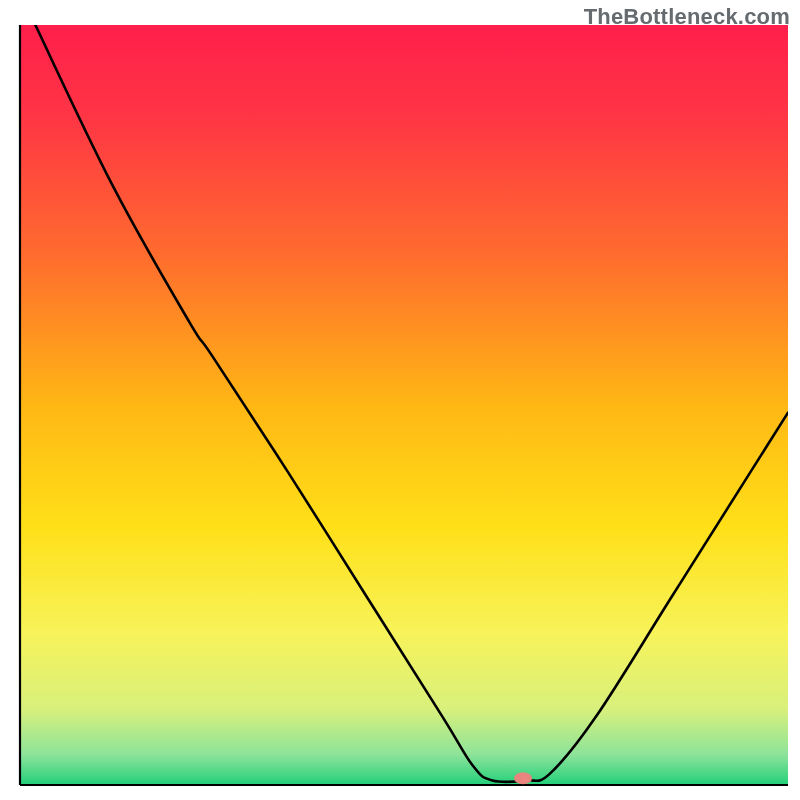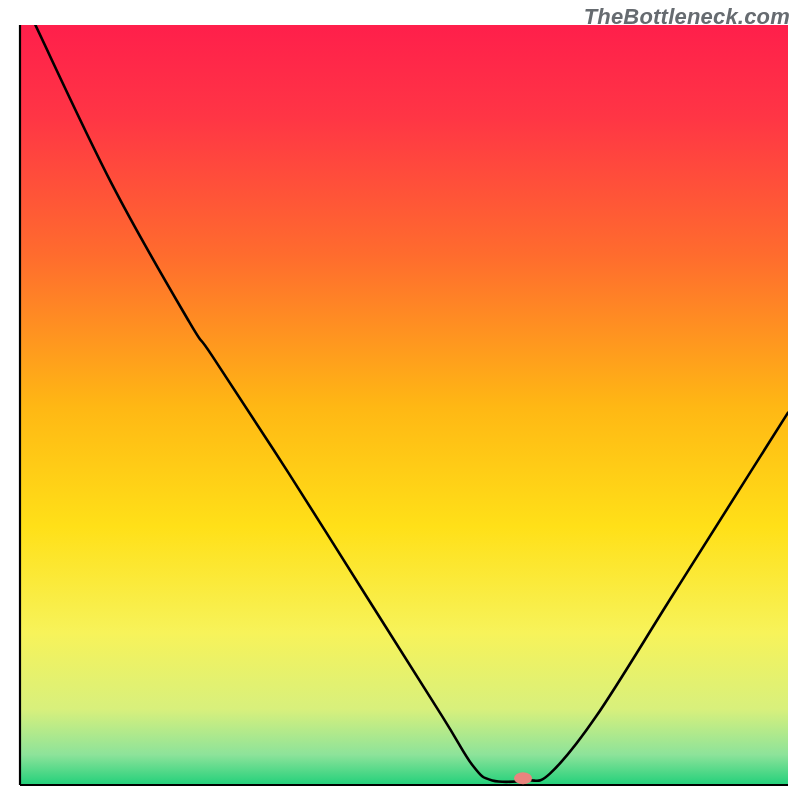--- a/index.html
+++ b/index.html
@@ -8,21 +8,20 @@
     width: 800px;
     height: 800px;
     overflow: hidden;
     font-family: Arial, Helvetica, sans-serif;
     background: #fff;
   }
   .stage {
     position: relative;
     width: 800px;
     height: 800px;
-    font-style: italic;
   }
   svg.chart {
     position: absolute;
     top: 0;
     left: 0;
   }
   .watermark {
     position: absolute;
     top: 4px;
     right: 10px;

